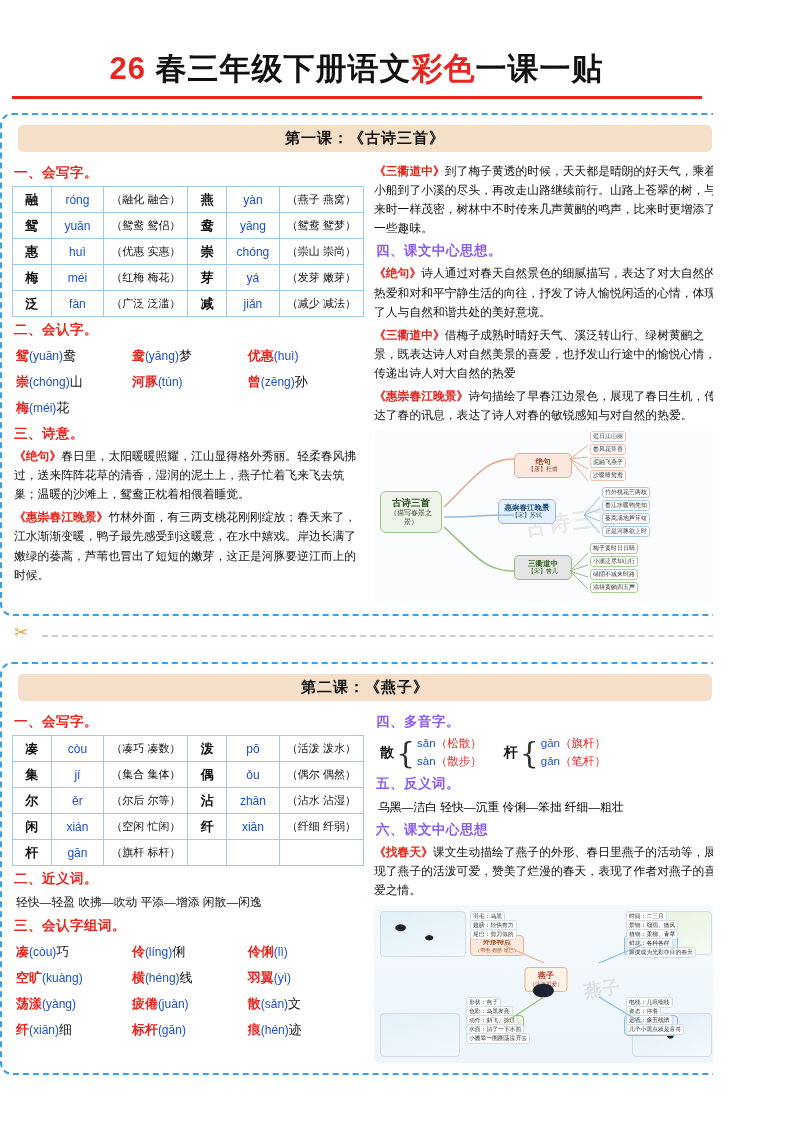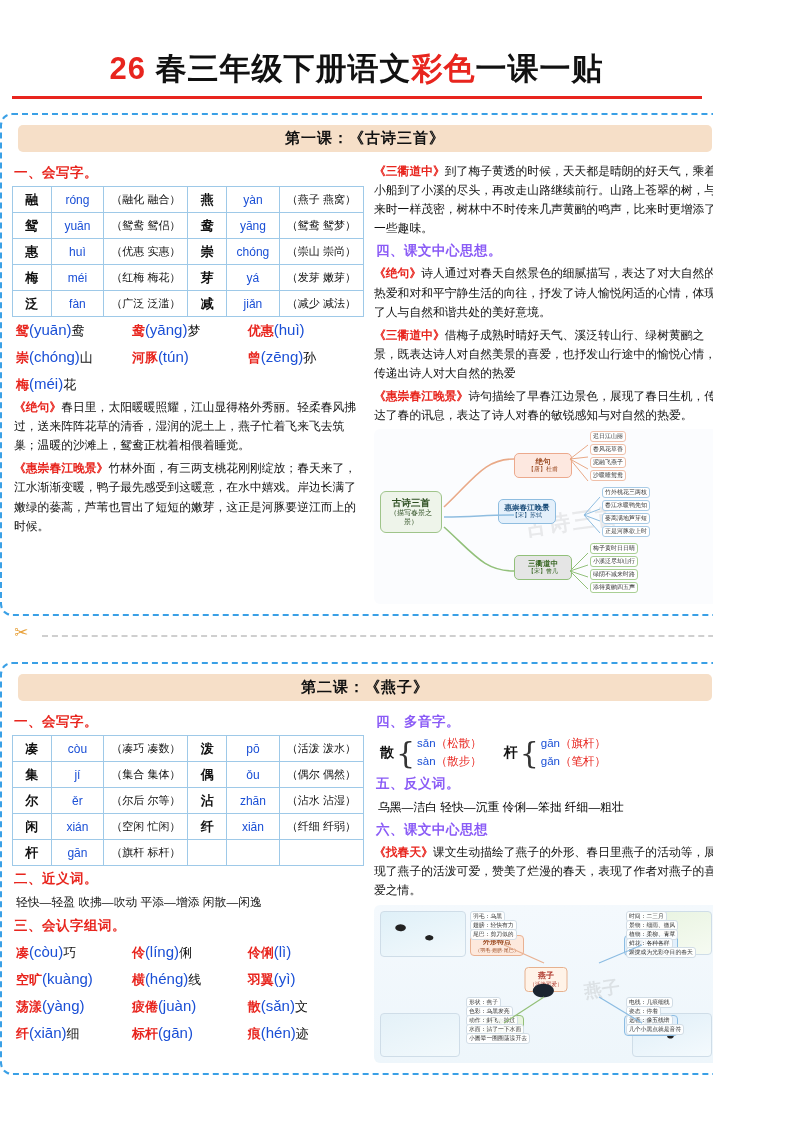--- a/index.html
+++ b/index.html
@@ -85,21 +85,21 @@
   td.wd { width: 24%; color: #111; font-size: 11px; }
   
   .rec-grid {
     display: flex; flex-wrap: wrap;
     font-size: 13px;
     line-height: 26px;
     margin-left: 4px;
   }
   .rec-item { width: 33.3%; white-space: nowrap; }
   .rec-item .hz { color: #e8251e; font-weight: bold; }
-  .rec-item .pyx { color: #1a4fd6; font-size: 15px; }
+  .rec-item .pyx { color: #1a4fd6; font-size: 12px; }
   .rec-item .tail { color: #111; }
   
   .poem-block { font-size: 11.8px; line-height: 1.62; margin-left: 2px; }
   .poem-title { color: #e8251e; font-weight: bold; }
   .poem-text { color: #111; }
   
   .para { font-size: 11.8px; line-height: 1.62; color: #111; margin: 2px 0 4px 0; }
   .para .hl { color: #e8251e; font-weight: bold; }
   
   .mindmap {
@@ -288,30 +288,32 @@
                 <td class="ch">泛</td>
                 <td class="py">fàn</td>
                 <td class="wd">（广泛  泛滥）</td>
                 <td class="ch">减</td>
                 <td class="py">jiǎn</td>
                 <td class="wd">（减少  减法）</td>
               </tr>
             </tbody>
         </table>
 
+        <div class="sec-title">二、会认字。</div>
         <div class="rec-grid" id="l1-rec">
             <div class="rec-item"><span class="hz">鸳</span><span class="pyx">(yuān)</span><span class="tail">鸯</span></div>
             <div class="rec-item"><span class="hz">鸯</span><span class="pyx">(yāng)</span><span class="tail">梦</span></div>
             <div class="rec-item"><span class="hz">优惠</span><span class="pyx">(huì)</span><span class="tail"></span></div>
             <div class="rec-item"><span class="hz">崇</span><span class="pyx">(chóng)</span><span class="tail">山</span></div>
             <div class="rec-item"><span class="hz">河豚</span><span class="pyx">(tún)</span><span class="tail"></span></div>
             <div class="rec-item"><span class="hz">曾</span><span class="pyx">(zēng)</span><span class="tail">孙</span></div>
             <div class="rec-item"><span class="hz">梅</span><span class="pyx">(méi)</span><span class="tail">花</span></div>
           </div>
 
+        <div class="sec-title">三、诗意。</div>
         <div class="poem-block" id="l1-poems">
             <div style="margin-bottom: 4px;"><span class="poem-title">《绝句》</span><span class="poem-text">春日里，太阳暖暖照耀，江山显得格外秀丽。轻柔春风拂过，送来阵阵花草的清香，湿润的泥土上，燕子忙着飞来飞去筑巢；温暖的沙滩上，鸳鸯正枕着相偎着睡觉。</span></div>
             <div style="margin-bottom: 4px;"><span class="poem-title">《惠崇春江晚景》</span><span class="poem-text">竹林外面，有三两支桃花刚刚绽放；春天来了，江水渐渐变暖，鸭子最先感受到这暖意，在水中嬉戏。岸边长满了嫩绿的蒌蒿，芦苇也冒出了短短的嫩芽，这正是河豚要逆江而上的时候。</span></div>
           </div>
       </div>
 
       <div class="col-right">
         <div class="para">
           <span class="hl">《三衢道中》</span><span>到了梅子黄透的时候，天天都是晴朗的好天气，乘着小船到了小溪的尽头，再改走山路继续前行。山路上苍翠的树，与来时一样茂密，树林中不时传来几声黄鹂的鸣声，比来时更增添了一些趣味。</span>
         </div>

